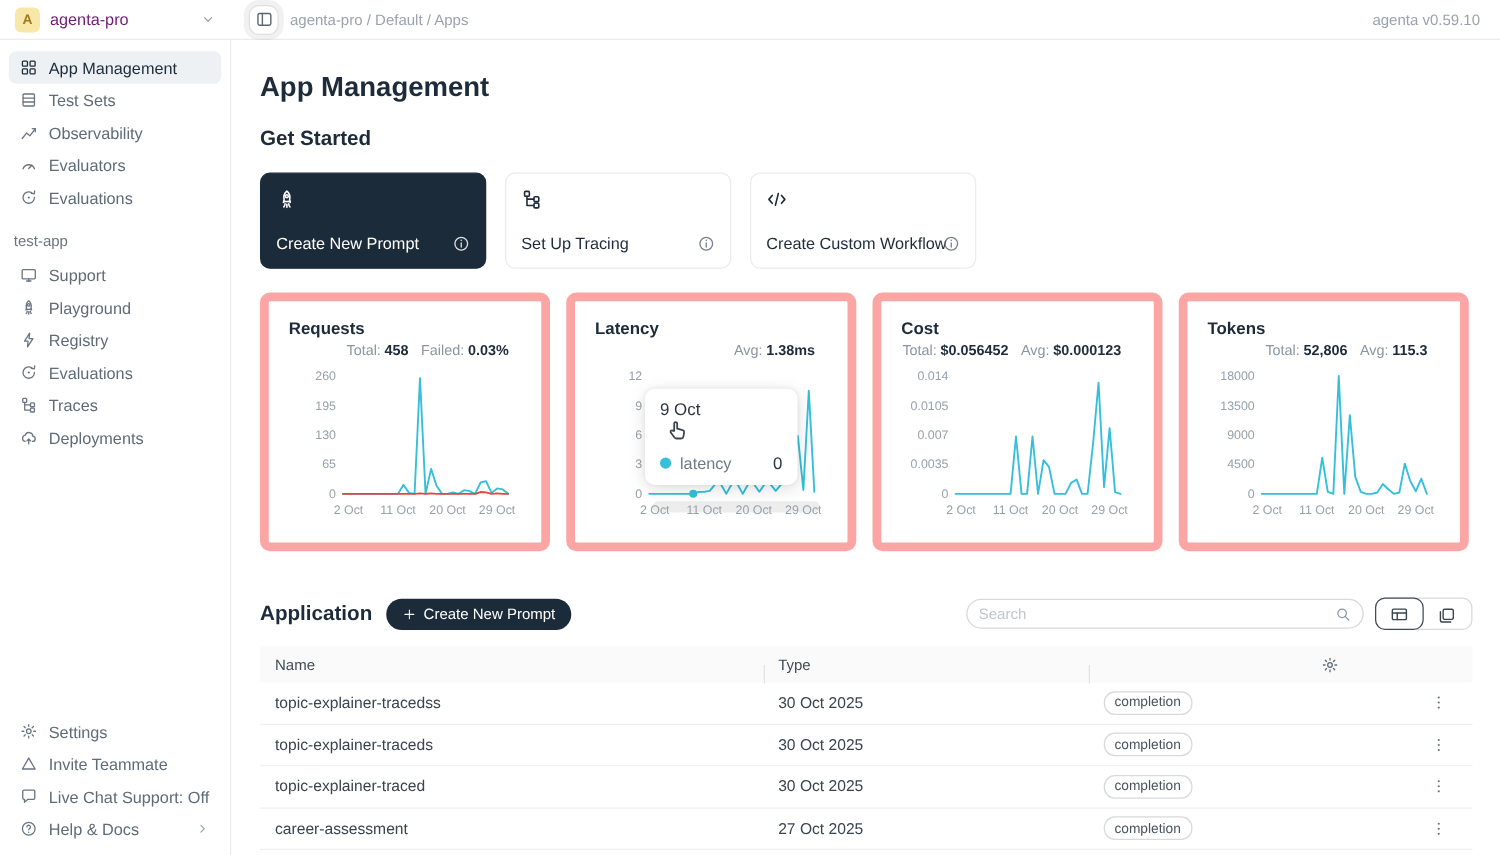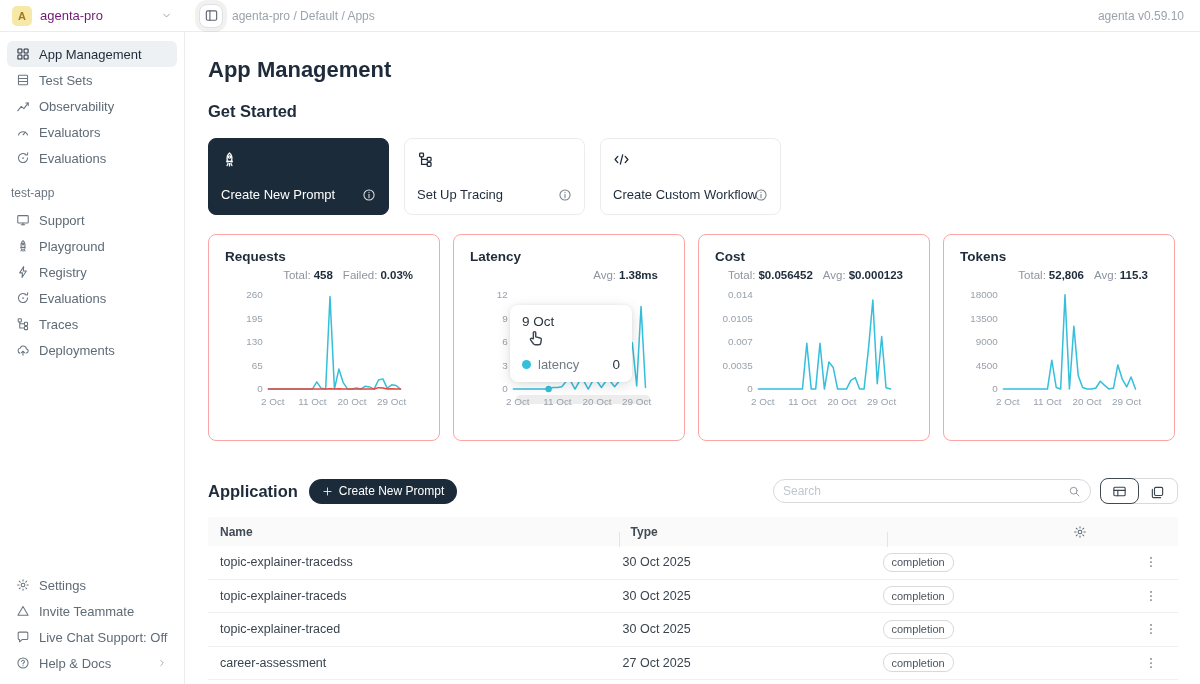--- a/index.html
+++ b/index.html
@@ -49,21 +49,21 @@
     background:#fff; position:relative; padding:12px; cursor:pointer; color:#1e2b3a; }
   .gs-card.dark { background:#1c2b3a; border-color:#1c2b3a; color:#fff; }
   .gs-card .gs-icon { width:17px; height:17px; color:inherit; }
   .gs-label { position:absolute; left:12px; bottom:12px; font-size:13px; font-weight:500; }
   .gs-info { position:absolute; right:12px; bottom:12px; width:14px; height:14px;
     color:inherit; opacity:.85; cursor:pointer; }
   .gs-card:not(.dark) .gs-info { color:#5f6b76; }
 
   
   .stats-row { display:flex; gap:13px; margin-top:19px; }
-  .stat-card { width:232px; height:207px; border:1px solid #fca5a5; border-radius:8px;
+  .stat-card { width:232px; height:207px; border:7px solid #fca5a5; border-radius:8px;
     background:#fff; padding:14px 16px; position:relative; }
   .stat-title { font-size:13.5px; font-weight:600; color:#1e2b3a; }
   .stat-sub { margin-top:5px; font-size:11.5px; color:#8c959f;text-align:right; }
   .stat-sub b { color:#1e2b3a; font-weight:bold; margin:0 10px 0 3px; }
   .chart { display:block; margin-top:4px; width:200px; height:127px; }
   .chart text { font-size:10.5px; fill:#98a1aa; }
 
   .cursor-band { position:absolute; left:62px; top:160px; width:134px; height:9px;
     background:#ededed; border-radius:5px; z-index:0; }
   .stat-card .chart { position:relative; z-index:1; }
@@ -90,22 +90,22 @@
   .search-wrap .icon { color:#8c959f; width:13px; height:13px; cursor:pointer; }
   .view-toggle { margin-left:9px; height:26px; border:1px solid #d9d9d9; border-radius:8px;
     display:flex; background:#fff; }
   .vt-btn { width:39px; height:26px; display:flex; align-items:center; justify-content:center;
     color:#3a444e; cursor:pointer; border-radius:8px; }
   .vt-btn .icon { width:15px; height:15px; }
   .vt-btn.active { border:1.5px solid #3f4a55; margin:-1px; background:#fff; }
 
   .table { margin-top:13px; }
   .thead { display:grid; grid-template-columns:41.5% 26.8% 22.7% 9%; height:29px;
-    align-items:center; background:#fafafa; border-radius:2px; font-size:12px; font-weight:700;
-    color:#414b55;gap:8px; }
+    align-items:center; background:#fafafa; border-radius:2px; font-size:12px; font-weight:400;
+    color:#414b55; }
   .th { padding-left:12px; position:relative; }
   .th + .th::before { content:""; position:absolute; left:0; top:7px; height:15px; width:1px; background:#e4e4e4; }
   .th.settings { display:flex; justify-content:flex-end; padding-right:20px; color:#5f6b76; cursor:pointer; }
   .trow { display:grid; grid-template-columns:41.5% 26.8% 22.7% 9%; height:33.5px;
     align-items:center; border-bottom:1px solid #f0f0f0; font-size:12.5px; color:#3a444e; cursor:pointer; }
   .td { padding-left:12px; }
   .tag { display:inline-block; border:1px solid #d9d9d9; border-radius:9px; background:#fff;
     padding:2.5px 8px; font-size:11px; color:#4a545e; }
   .td.menu { display:flex; justify-content:flex-end; padding-right:20px; color:#6b7682; }
   .td.menu .icon { cursor:pointer; }

